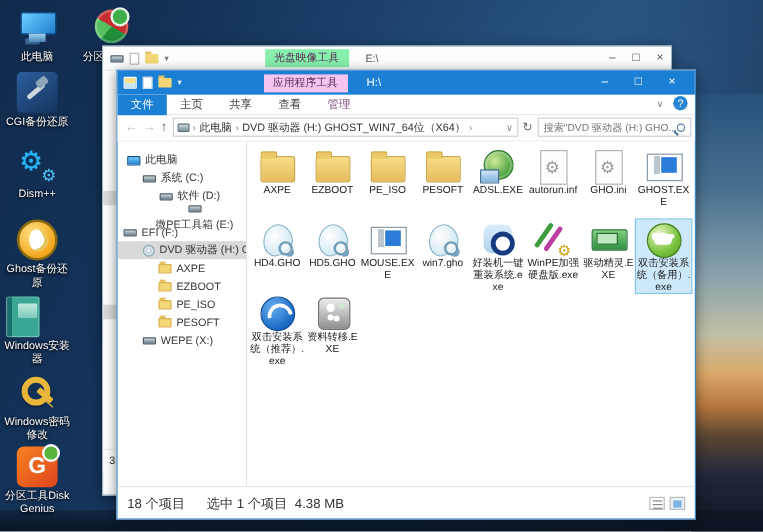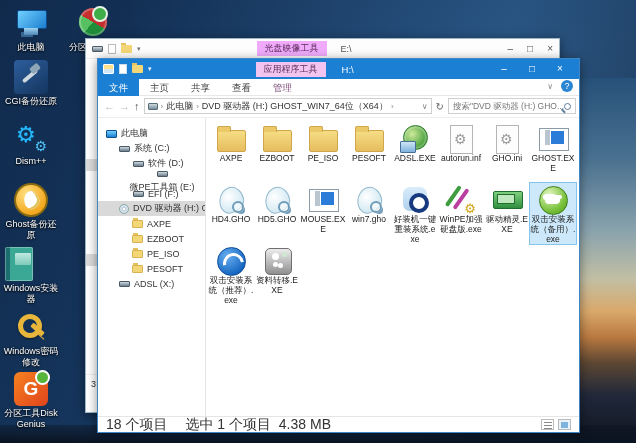--- a/index.html
+++ b/index.html
@@ -60,39 +60,39 @@
   .art-dg::before { content:""; position:absolute; right:-2px; top:-2px; width:11px; height:11px; border-radius:50%;
     background:#57b53c; border:2px solid #fff; }
 
   
   .window { position:absolute; background:#fff; box-shadow:0 2px 10px rgba(0,0,0,.45); }
 
   
   .bg-window { left:85px; top:38px; width:475px; height:375px; border:1px solid #9fb6c5; }
   .bg-titlebar { height:20px; background:#fdfdfd; display:flex; align-items:center; padding:0 6px;
     font-size:9px; color:#333; border-bottom:1px solid #eee; }
-  .bg-title-label { background:#f0abfc; color:#5c2a58; padding:1px 8px; margin-left:116px; }
+  .bg-title-label { background:#86efac; color:#5c2a58; padding:1px 8px; margin-left:80px; }
   .bg-title-text { margin-left:14px; color:#555; }
   .bg-controls { margin-left:auto; display:flex; gap:14px; color:#555; font-size:10px; }
   .bg-body { position:relative; height:334px; background:#fff; }
   .bg-body .ghostbar { position:absolute; left:0; width:14px; height:12px; background:#dcdcdc; }
   .bg-status { position:absolute; left:0; bottom:0; height:19px; width:100%; border-top:1px solid #eee;
     font-size:9px; color:#333; padding:4px 0 0 5px; }
 
   
   .fg-window { left:97px; top:58px; width:483px; height:375px; border:1px solid #3f86c7; display:flex; flex-direction:column; }
   .titlebar { height:20px; background:#1b7fd4; display:flex; align-items:center; padding:0 5px; color:#fff; }
   .qat { display:flex; align-items:center; gap:5px; }
   .qat .mini-exp { width:11px; height:10px; background:linear-gradient(#ffe18a 50%, #cfe6f7 50%);
     border:1px solid #fff; border-radius:1px; }
   .qat .mini-page { width:8px; height:10px; background:#fff; border:1px solid #cde; }
   .qat .mini-folder { width:11px; height:8px; background:#f3d776; border-radius:1px; position:relative; }
   .qat .mini-folder::before { content:""; position:absolute; top:-2px; left:0; width:5px; height:2px; background:#e5c25f; }
   .qat .qat-chev { font-size:7px; opacity:.9; }
-  .title-label { background:#f2c4ef; color:#5c2a58; font-size:9px; padding:1px 8px; margin-left:104px; }
+  .title-label { background:#f2c4ef; color:#5c2a58; font-size:9px; padding:1px 8px; margin-left:68px; }
   .title-text { font-size:9.5px; margin-left:16px; }
   .win-controls { margin-left:auto; display:flex; }
   .win-controls .wbtn { width:28px; text-align:center; font-size:10px; line-height:20px; }
 
   
   .ribbon { height:17px; background:#fff; display:flex; align-items:flex-start; border-bottom:1px solid #e8e8e8;
     font-size:9.5px; color:#444; position:relative; }
   .rtab { padding:2px 11px; line-height:13px; }
   .rtab.active { background:#1b7fd4; color:#fff; }
   .rtab.contextual { color:#7c4a78; }
@@ -183,22 +183,22 @@
   .fi-bird-blue::before { content:""; position:absolute; left:2px; top:1px; width:27px; height:27px; border-radius:50%;
     background:radial-gradient(circle at 35% 30%, #66aef0, #1565c0 75%); border:1px solid #0d4a96; }
   .fi-bird-blue::after { content:""; position:absolute; left:8px; top:7px; width:15px; height:15px; border-radius:50%;
     border:3px solid transparent; border-left-color:#fff; border-top-color:#fff; transform:rotate(35deg); }
   .fi-person::before { content:""; position:absolute; left:4px; top:2px; width:25px; height:25px; border-radius:5px;
     background:linear-gradient(#ececec,#8f8f8f); border:1px solid #6f6f6f; }
   .fi-person::after { content:""; position:absolute; left:11px; top:7px; width:7px; height:7px; border-radius:50%;
     background:#fff; box-shadow:0 8px 0 -1px #fff, 5px 9px 0 -1px #fff, 9px -2px 0 -1px #cfe8cf; }
 
   
-  .statusbar { height:16px; border-top:1px solid #e5e5e5; display:flex; align-items:center; padding:0 8px;
-    font-size:14px; color:#333; gap:18px; }
+  .statusbar { height:27px; border-top:1px solid #e5e5e5; display:flex; align-items:center; padding:0 8px;
+    font-size:11px; color:#333; gap:18px; }
   .statusbar .view-toggles { margin-left:auto; display:flex; gap:4px; }
   .vt { width:13px; height:11px; border:1px solid #bbb; position:relative; }
   .vt-list::after { content:""; position:absolute; left:2px; top:2px; width:8px; height:1px; background:#888;
     box-shadow:0 3px 0 #888, 0 6px 0 #888; }
   .vt-thumb { background:#e8f2fa; }
   .vt-thumb::after { content:""; position:absolute; left:2px; top:2px; width:7px; height:6px; background:#7fb2dd; }
 </style>
 </head>
 <body>
 
@@ -329,21 +329,21 @@
             <span>系统 (C:)</span>
           </div>
           <div class="nav-item" style="padding-left: 35px;">
             <span class="nicon n-drive"></span>
             <span>软件 (D:)</span>
           </div>
           <div class="nav-item" style="padding-left: 21px; flex-direction: column;">
             <span class="nicon n-drive"></span>
             <span>微PE工具箱 (E:)</span>
           </div>
-          <div class="nav-item" style="padding-left: 35px;">
+          <div class="nav-item" style="padding-left: 5px;">
             <span class="nicon n-drive"></span>
             <span>EFI (F:)</span>
           </div>
           <div class="nav-item selected" style="padding-left: 21px;">
             <span class="nicon n-dvd"></span>
             <span>DVD 驱动器 (H:) G</span>
           </div>
           <div class="nav-item" style="padding-left: 34px;">
             <span class="nicon n-folder"></span>
             <span>AXPE</span>
@@ -355,21 +355,21 @@
           <div class="nav-item" style="padding-left: 34px;">
             <span class="nicon n-folder"></span>
             <span>PE_ISO</span>
           </div>
           <div class="nav-item" style="padding-left: 34px;">
             <span class="nicon n-folder"></span>
             <span>PESOFT</span>
           </div>
           <div class="nav-item" style="padding-left: 21px;">
             <span class="nicon n-drive"></span>
-            <span>ADSL (X:)</span>
+            <span>WEPE (X:)</span>
           </div>
         </div>
       <div class="filegrid" id="filegrid">
           <div class="fitem">
             <div class="ficon fi-folder"></div>
             <div class="flabel">AXPE</div>
           </div>
           <div class="fitem">
             <div class="ficon fi-folder"></div>
             <div class="flabel">EZBOOT</div>

